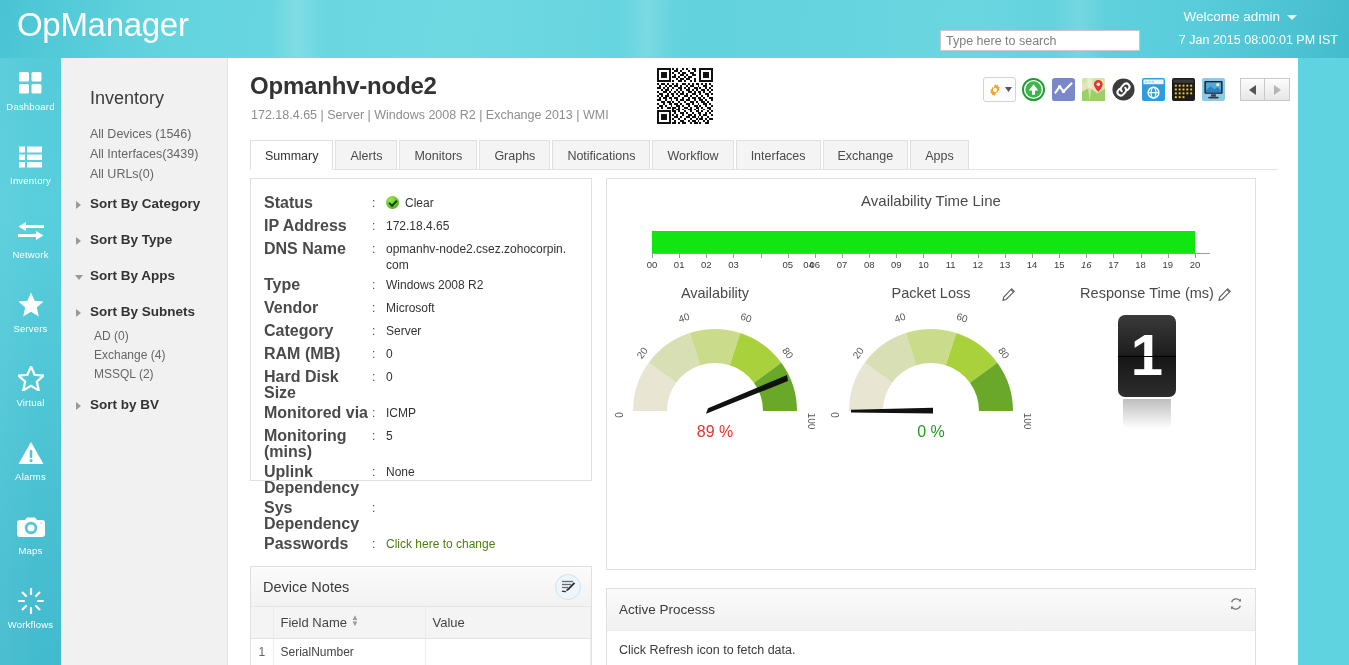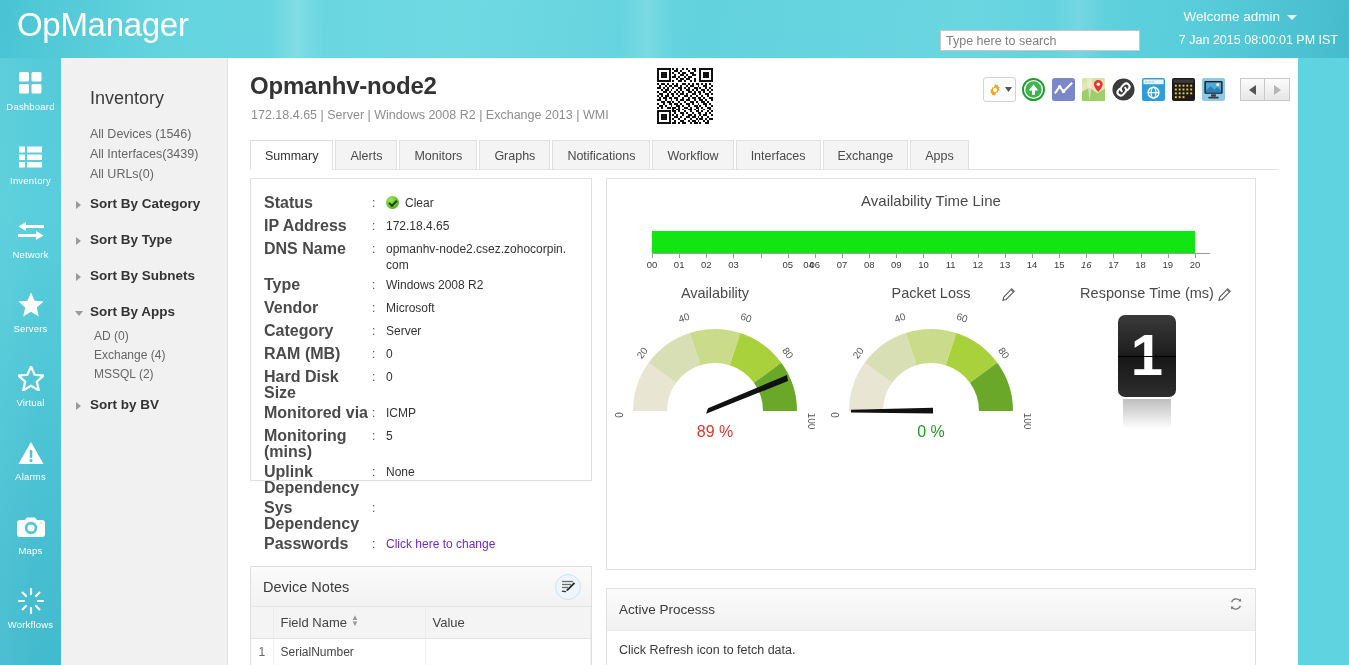--- a/index.html
+++ b/index.html
@@ -141,21 +141,21 @@
     justify-content:center; cursor:pointer;
   }
 
   
   #p-details { left: 22px; top: 120px; width: 342px; height: 303px; }
   .dd-body { padding: 14px 0 0 13px; }
   .dd-row { display: flex; align-items: flex-start; margin-bottom: 2px; line-height: 16px; min-height: 21px; }
   .dd-k { width: 108px; font-size: 16px; color: #4a4a4a; font-weight: bold; padding-top:2px;}
   .dd-c { width: 14px; font-size: 12px; color: #4a4a4a; padding-top:2px;}
   .dd-v { font-size: 12px; color: #333; padding-top:2px; max-width:185px; }
-  .dd-v.link { color: #6d28d9; cursor: pointer; }
+  .dd-v.link { color: #4d7c0f; cursor: pointer; }
   .statusdot {
     display:inline-block; width:13px; height:13px; border-radius:50%;
     background: radial-gradient(circle at 35% 30%, #9ae84f, #3d9e10);
     vertical-align:-2px; margin-right:6px; position:relative;
   }
   .statusdot:after{
     content:""; position:absolute; left:3px; top:4px; width:6px; height:3px;
     border-left:2px solid #14420a; border-bottom:2px solid #14420a;
     transform:rotate(-45deg);
   }
@@ -333,26 +333,26 @@
 
     <div class="inv-group">
       <span class="tri"></span>
       <span>Sort By Category</span>
     </div>
     <div class="inv-group">
       <span class="tri"></span>
       <span>Sort By Type</span>
     </div>
     <div class="inv-group">
+      <span class="tri open"></span>
+      <span>Sort By Apps</span>
+    </div>
+    <div class="inv-group">
       <span class="tri"></span>
       <span>Sort By Subnets</span>
-    </div>
-    <div class="inv-group">
-      <span class="tri open"></span>
-      <span>Sort By Apps</span>
     </div>
     <div>
       <div class="inv-sub">AD (0)</div>
       <div class="inv-sub">Exchange (4)</div>
       <div class="inv-sub">MSSQL (2)</div>
     </div>
     <div class="inv-group">
       <span class="tri"></span>
       <span>Sort by BV</span>
     </div>

